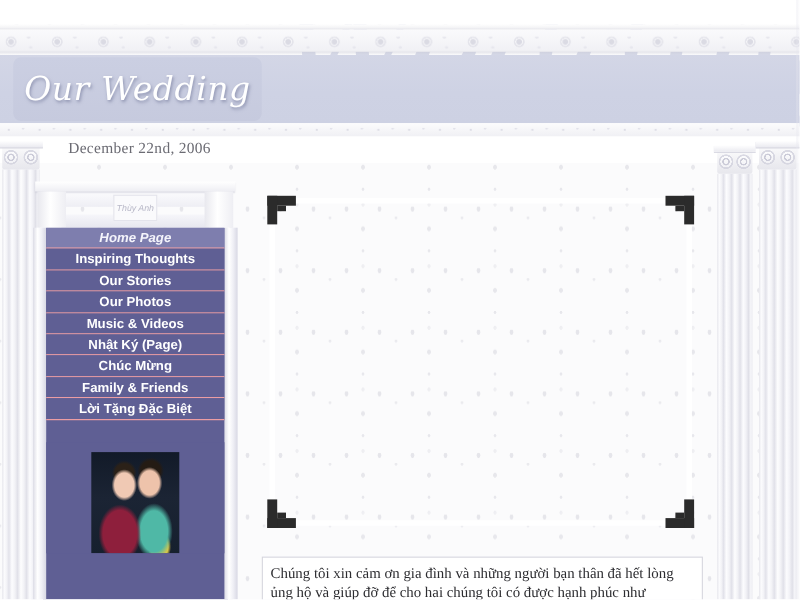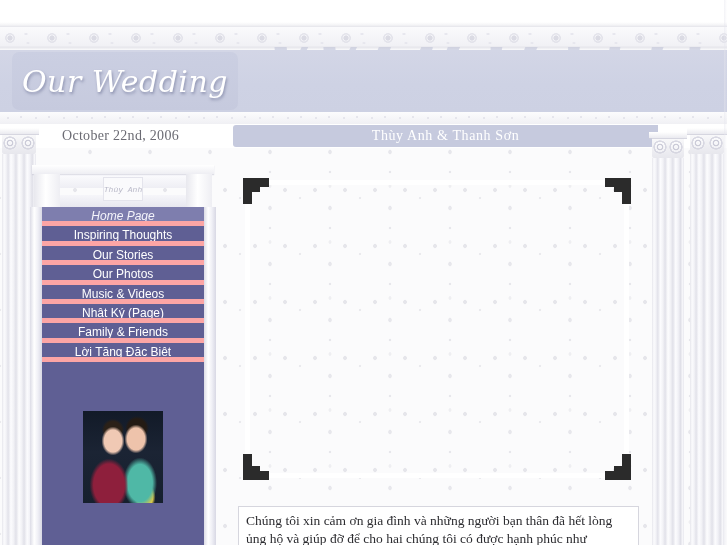--- a/index.html
+++ b/index.html
@@ -193,21 +193,21 @@
   .sb-pedestal.l { left:4px; }
   .sb-pedestal.r { right:4px; }
   .sb-plaque {
     position:absolute; left:73px; top:12px; width:40px; height:24px;
     background:#fafafc;
     border:1px solid #e4e4ec;
     display:flex; align-items:center; justify-content:center;
     overflow:hidden;
   }
   .sb-plaque span {
-    font-family:Liberation Mono, monospace; font-style:italic;
+    font-family:Liberation Sans, sans-serif; font-style:italic;
     font-size:8px; color:#b9b9c8; white-space:nowrap;
   }
   .sb-arch {
     position:absolute; left:26px; top:9px; width:134px; height:14px;
     background:linear-gradient(180deg,#fcfcfe,#eeeef4);
   }
   .sb-arch2 {
     position:absolute; left:26px; top:30px; width:134px; height:12px;
     background:linear-gradient(180deg,#f6f6fa,#e7e7ef);
   }
@@ -227,24 +227,25 @@
 
   .menu { position:absolute; left:12px; top:42px; width:162px; }
   .menu-item {
     height:19.4px;
     line-height:19.4px;
     text-align:center;
     font-family:"Liberation Sans", sans-serif;
     font-size:12px;
     color:#ffffff;
     background:#5f5f94;
-    border-bottom:5px solid #fca5a5;
+    border-bottom:1px solid #fca5a5;
     cursor:pointer;
     white-space:nowrap;
     overflow:hidden;
+    font-weight:bold;
   }
   .menu-item.active {
     background:#7e7eae;
     font-style:italic;
     color:#f4f4fb;
   }
 
   .photo-wrap {
     position:absolute; left:12px; top:237px; width:162px; height:101px;
     background:#5f5f94;
@@ -336,24 +337,21 @@
   <div class="frieze"></div>
   <div class="frieze-shadow"></div>
 
   <div class="header-band"></div>
   <div class="logo-plaque">
     <span class="logo-text">Our Wedding</span>
   </div>
   <div class="frieze2"></div>
 
   <div class="date-strip"></div>
-  <div class="date-text">October 22nd, 2006</div>
-  <div class="names-bar">
-    <span class="names-text">Thùy Anh &amp; Thanh Sơn</span>
-  </div>
+  <div class="date-text">December 22nd, 2006</div>
 
   <div class="col" id="col-left-outer">
     <div class="cap">
       <div class="abacus"></div>
       <div class="volute l"></div>
       <div class="volute r"></div>
     </div>
     <div class="shaft"></div>
   </div>
   <div class="col" id="col-right-inner">
@@ -389,20 +387,21 @@
     <div class="sb-post l"></div>
     <div class="sb-post r"></div>
 
     <nav class="menu">
       <div class="menu-item active">Home Page</div>
       <div class="menu-item">Inspiring Thoughts</div>
       <div class="menu-item">Our Stories</div>
       <div class="menu-item">Our Photos</div>
       <div class="menu-item">Music &amp; Videos</div>
       <div class="menu-item">Nhật Ký (Page)</div>
+      <div class="menu-item">Chúc Mừng</div>
       <div class="menu-item">Family &amp; Friends</div>
       <div class="menu-item">Lời Tặng Đặc Biệt</div>
     </nav>
 
     <div class="photo-wrap">
       <div class="photo"></div>
     </div>
   </div>
 
   <div class="content-frame">

